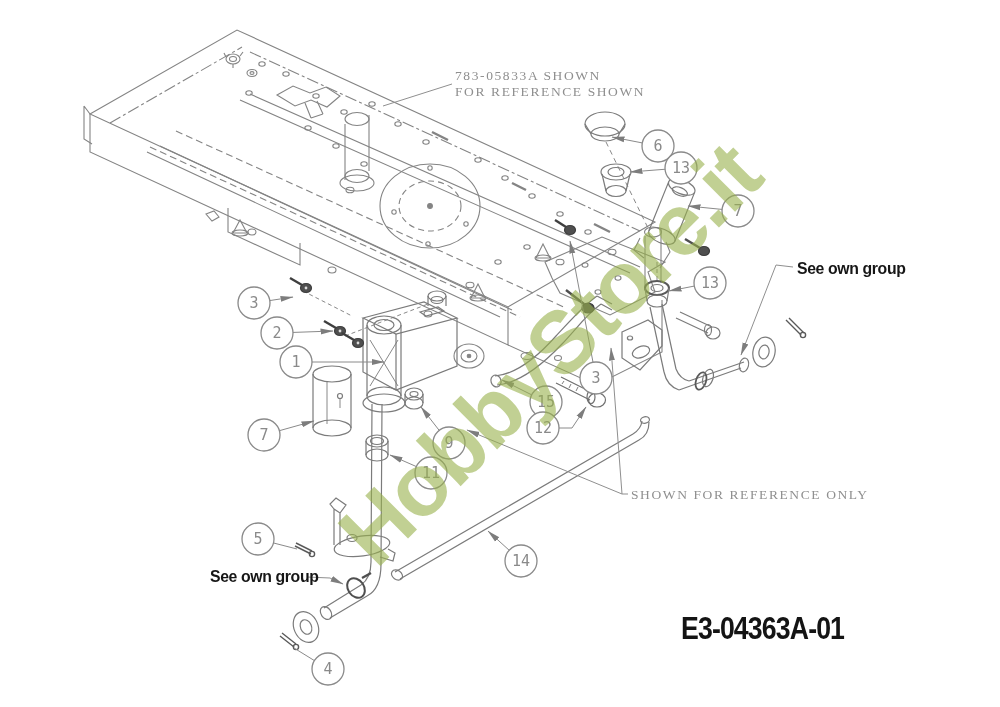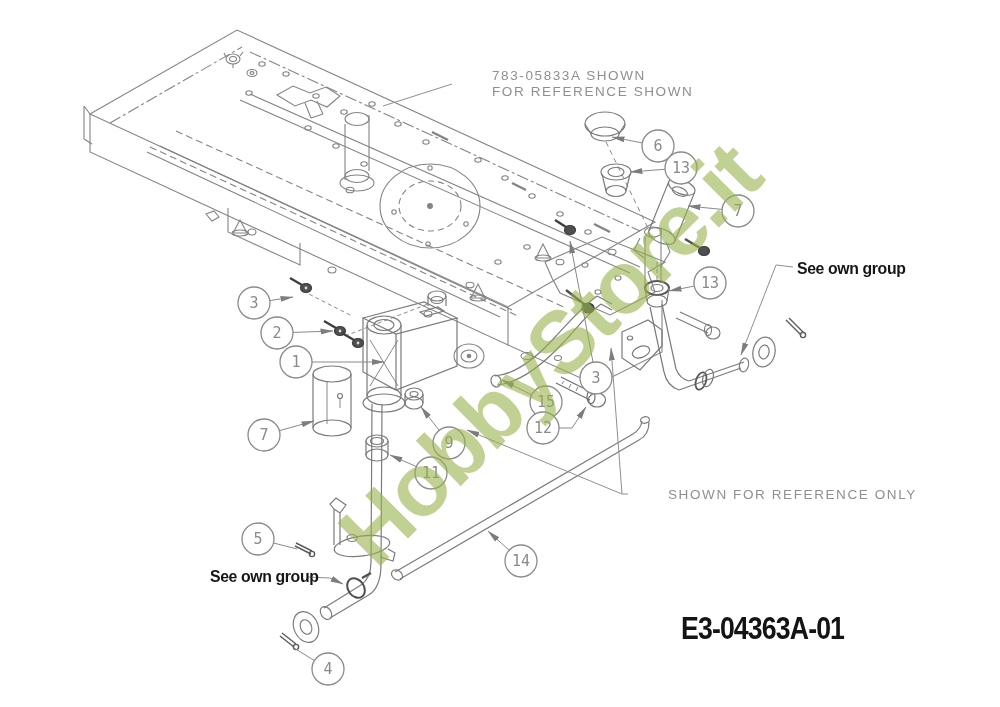--- a/index.html
+++ b/index.html
@@ -1,20 +1,20 @@
 <!DOCTYPE html>
 <html><head>
 <meta charset="utf-8">
 <style>
   html,body{margin:0;padding:0;background:#ffffff;}
   #stage{position:relative;width:1000px;height:707px;background:#ffffff;overflow:hidden;
          font-family:"Liberation Sans",sans-serif;}
   #drawing{position:absolute;left:0;top:0;}
-  .cad{position:absolute;font-family:Liberation Sans, sans-serif;color:#8f8f8f;
-       font-size:13.5px;letter-spacing:1.6px;white-space:pre;line-height:16px;margin-left:37px;}
+  .cad{position:absolute;font-family:Liberation Serif, serif;color:#8f8f8f;
+       font-size:13.5px;letter-spacing:1.6px;white-space:pre;line-height:16px;}
   .note-black{position:absolute;font-family:"Liberation Sans",sans-serif;color:#161616;
        font-size:17px;font-weight:bold;letter-spacing:-0.4px;transform:scaleX(.93);transform-origin:0 0;}
   #part-code{position:absolute;left:681px;top:611px;font-family:"Liberation Sans",sans-serif;
        color:#141414;font-size:31px;font-weight:600;letter-spacing:-1px;transform:scaleX(.86);transform-origin:0 0;}
   #watermark{position:absolute;left:319px;top:513px;font-family:"Liberation Sans",sans-serif;
        font-size:88px;font-weight:bold;letter-spacing:-2px;color:rgba(151,177,75,0.60);
        transform:rotate(-45deg);transform-origin:0 0;white-space:pre;pointer-events:none;}
   text.co{font-family:"DejaVu Sans Mono",monospace;fill:#8a8a8a;font-size:15px;}
 </style>
 </head>

